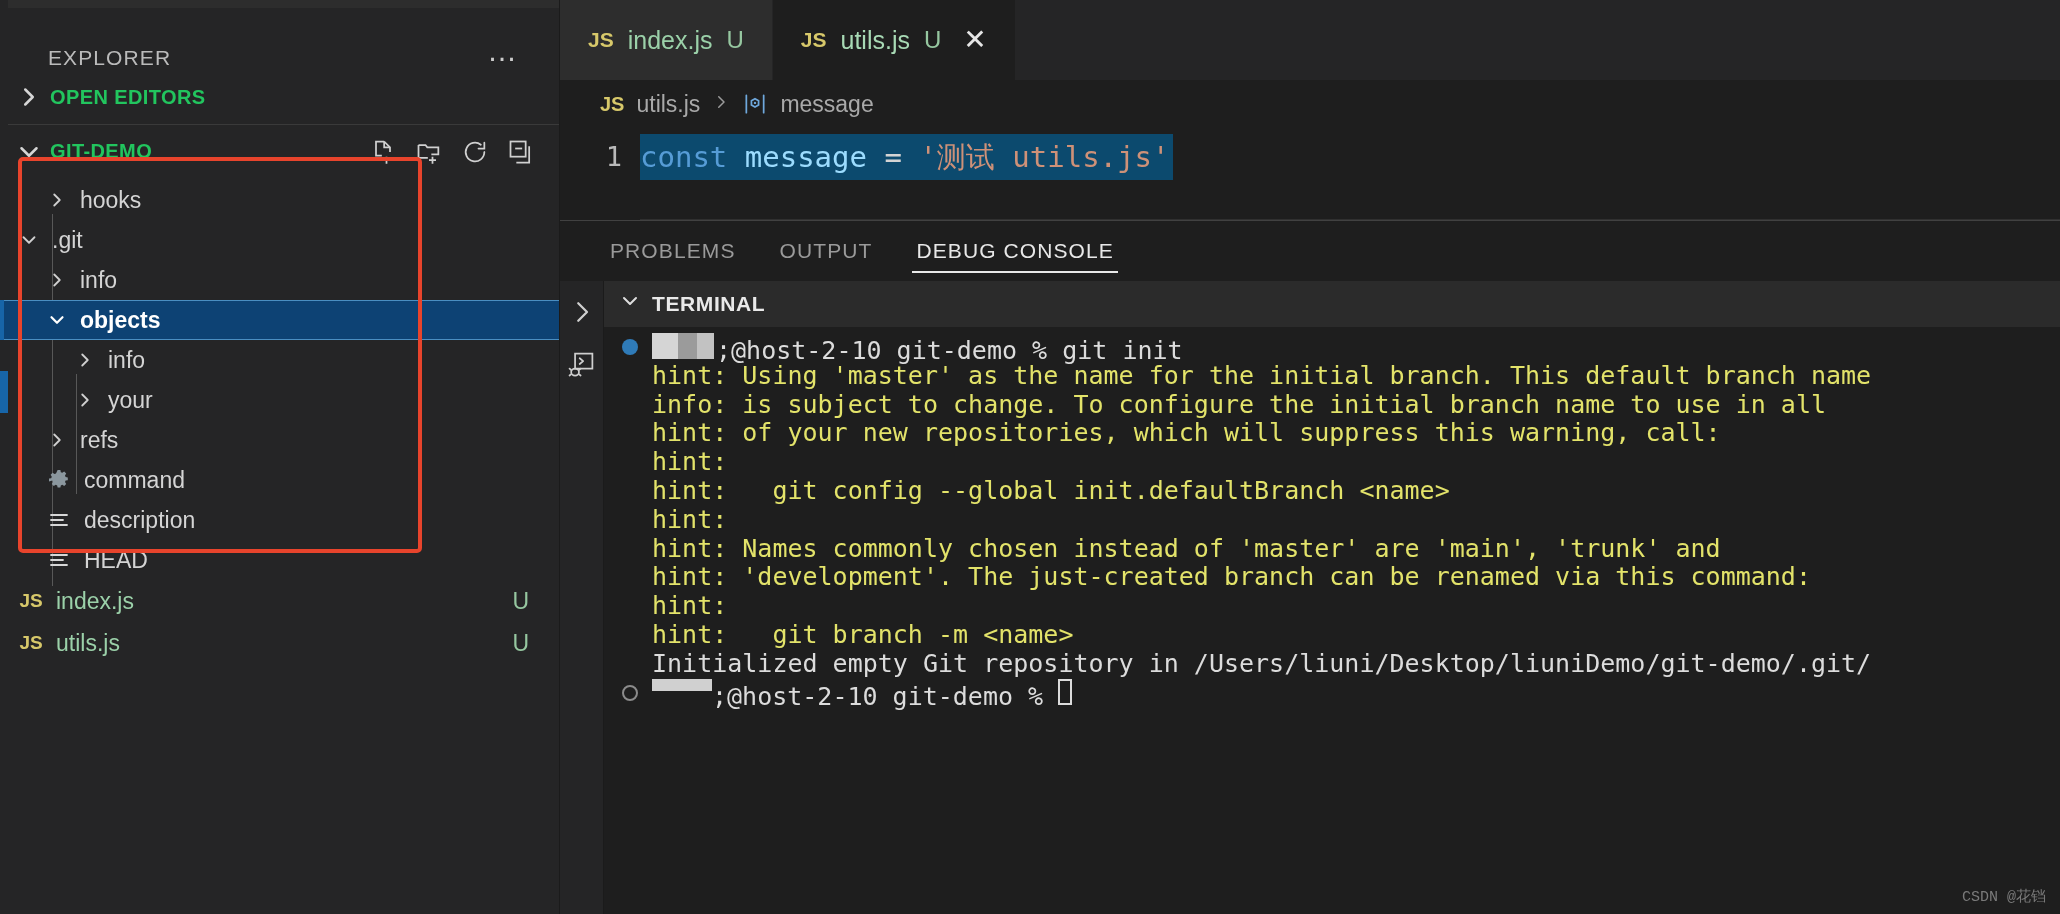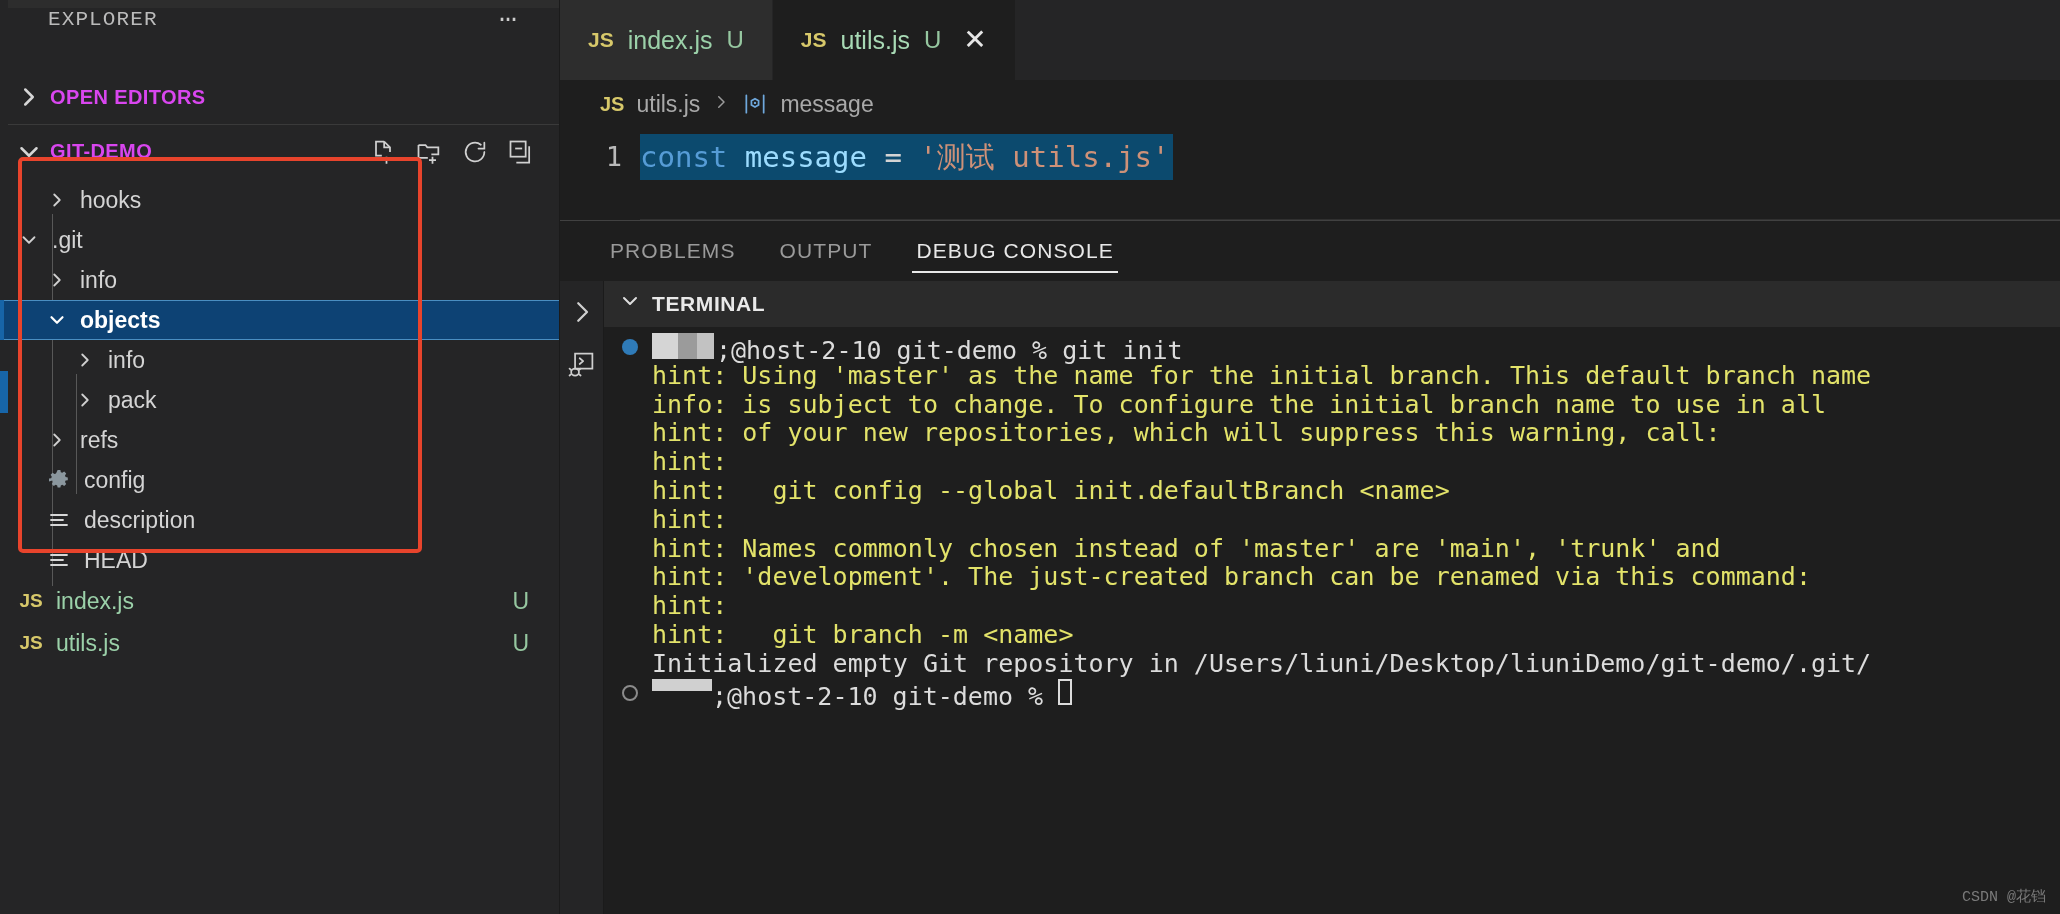--- a/index.html
+++ b/index.html
@@ -21,44 +21,43 @@
     width: 560px;
     height: 914px;
     background: #252526;
     position: relative;
     flex: 0 0 560px;
     border-right: 1px solid #1b1b1b;
   }
   .sb-title {
     height: 62px;
     display: flex;
-    align-items: flex-start;
+    align-items: flex-end;
     justify-content: space-between;
     padding: 0 40px 0 48px;
-    font-family: Liberation Mono, monospace;
   }
   .sb-title .label {
     font-size: 21px;
     letter-spacing: 1.1px;
     color: #bbbbbb;
     font-weight: 400;
   }
   .sb-title .dots {
     color: #cccccc;
     font-size: 30px;
     line-height: 10px;
     letter-spacing: 2px;
     padding-bottom: 14px;
   }
   .section-head {
     height: 54px;
     display: flex;
     align-items: center;
     padding-left: 14px;
-    color: #d946ef;
+    color: #22c55e;
     font-size: 20px;
     font-weight: bold;
     letter-spacing: 0.4px;
   }
   .section-head.with-border { border-top: 1px solid #3a3a3a; }
   .chev {
     width: 30px; height: 30px;
     flex: 0 0 30px;
     position: relative;
     margin-right: 6px;
@@ -484,42 +483,42 @@
         <span class="nm">info</span>
       </div>
 
       <div class="row">
         <span class="ind" style="width:70px"></span>
         <span class="twisty">
           <svg width="22" height="22" viewBox="0 0 24 24" fill="none" stroke="#cfcfcf" stroke-width="2" stroke-linecap="round" stroke-linejoin="round">
               <polyline points="9,6 15,12 9,18"></polyline>
             </svg>
         </span>
-        <span class="nm">pack</span>
+        <span class="nm">your</span>
       </div>
 
       <div class="row">
         <span class="ind" style="width:42px"></span>
         <span class="twisty">
           <svg width="22" height="22" viewBox="0 0 24 24" fill="none" stroke="#cfcfcf" stroke-width="2" stroke-linecap="round" stroke-linejoin="round">
               <polyline points="9,6 15,12 9,18"></polyline>
             </svg>
         </span>
         <span class="nm">refs</span>
       </div>
 
       <div class="row">
         <span class="ind" style="width:42px"></span>
         <span class="ficon">
           <svg width="24" height="24" viewBox="0 0 24 24" fill="#8b979e">
             <path d="M12 8.5a3.5 3.5 0 1 0 0 7 3.5 3.5 0 0 0 0-7zm0 5.2a1.7 1.7 0 1 1 0-3.4 1.7 1.7 0 0 1 0 3.4z"></path>
             <path d="M10.6 2h2.8l.4 2.2 1.5.6 1.9-1.2 2 2-1.2 1.9.6 1.5 2.2.4v2.8l-2.2.4-.6 1.5 1.2 1.9-2 2-1.9-1.2-1.5.6-.4 2.2h-2.8l-.4-2.2-1.5-.6-1.9 1.2-2-2 1.2-1.9-.6-1.5L2 13.4v-2.8l2.2-.4.6-1.5L3.6 6.8l2-2 1.9 1.2 1.5-.6z"></path>
           </svg>
         </span>
-        <span class="nm">config</span>
+        <span class="nm">command</span>
       </div>
 
       <div class="row">
         <span class="ind" style="width:42px"></span>
         <span class="ficon">
           <svg width="24" height="24" viewBox="0 0 24 24" stroke="#d7d7d7" stroke-width="1.8" stroke-linecap="round">
             <path d="M4 7h16M4 12h12M4 17h16"></path>
             </svg>
         </span>
         <span class="nm">description</span>

